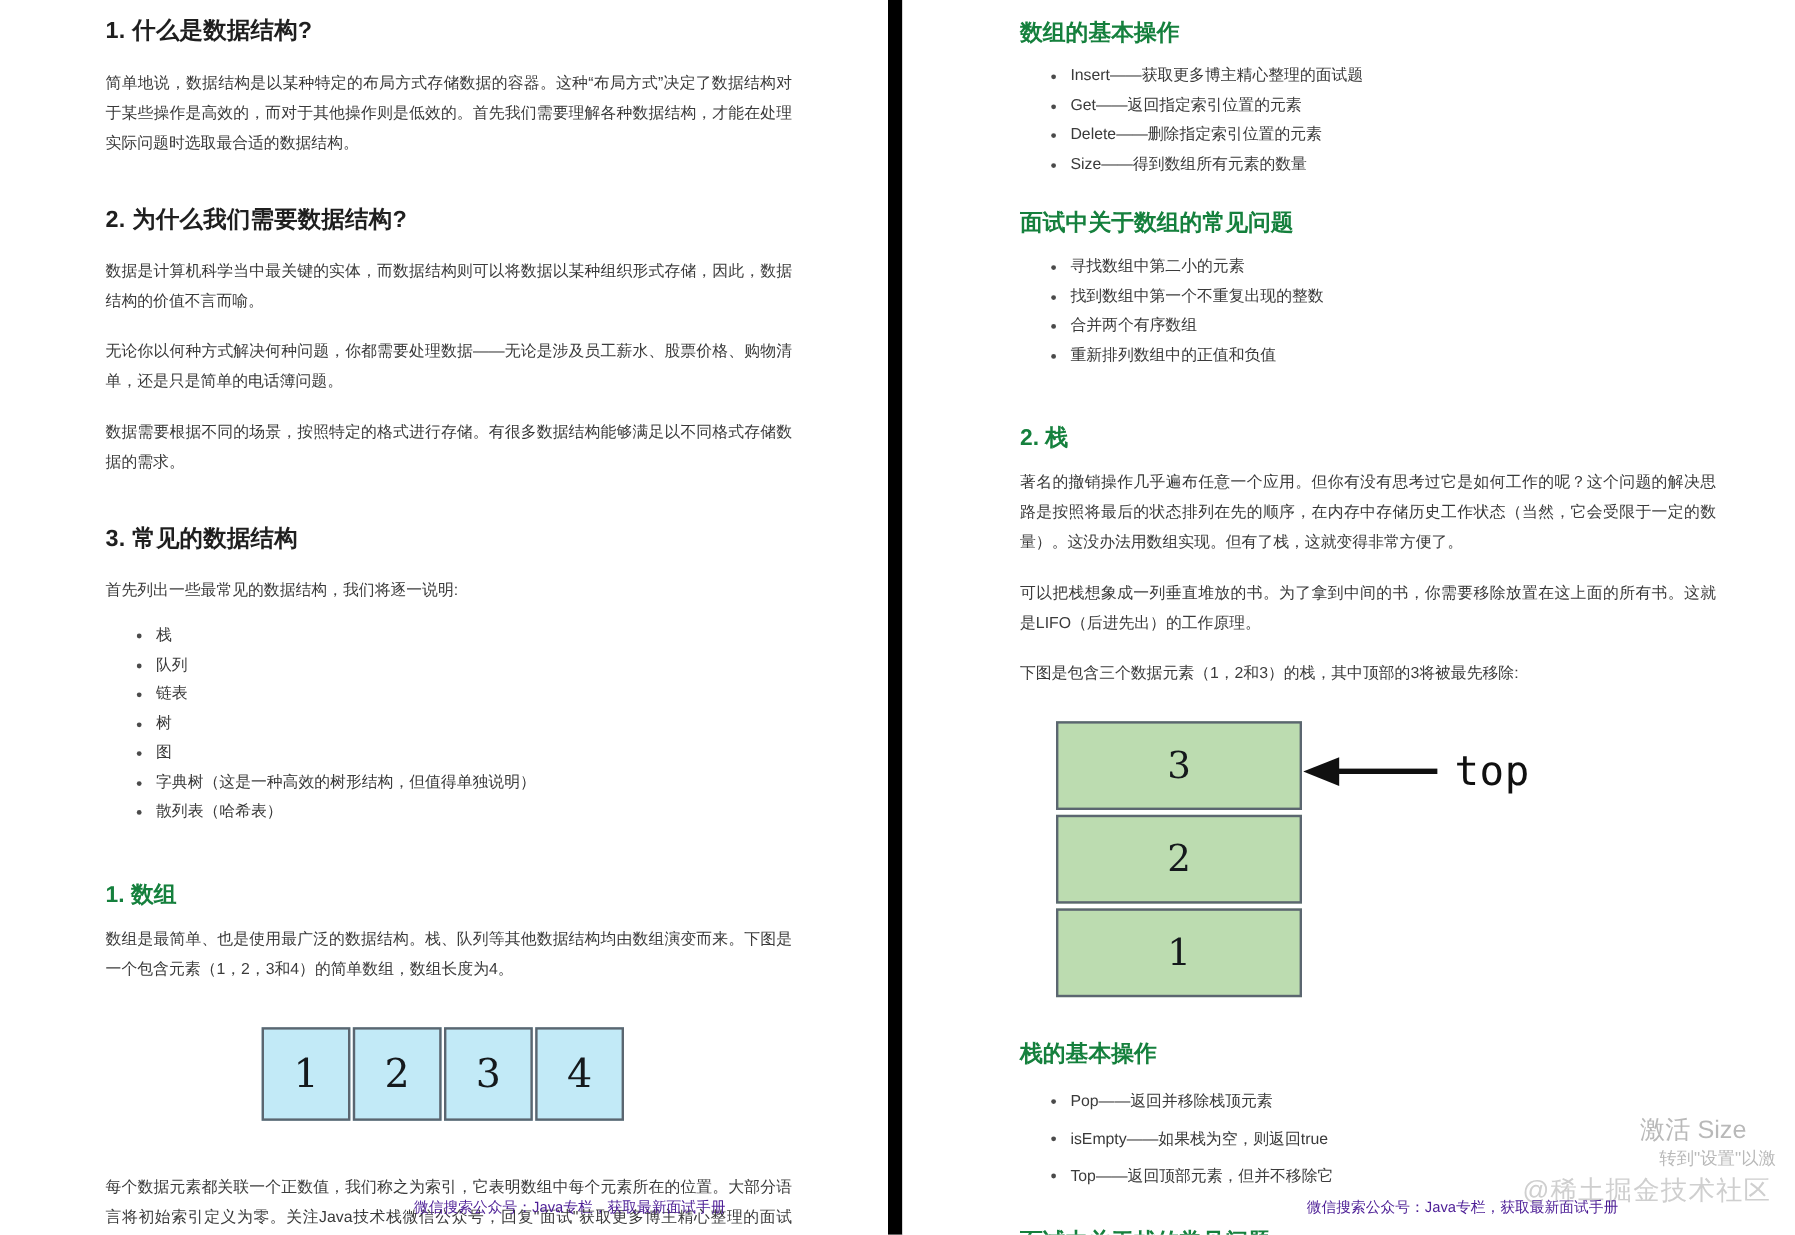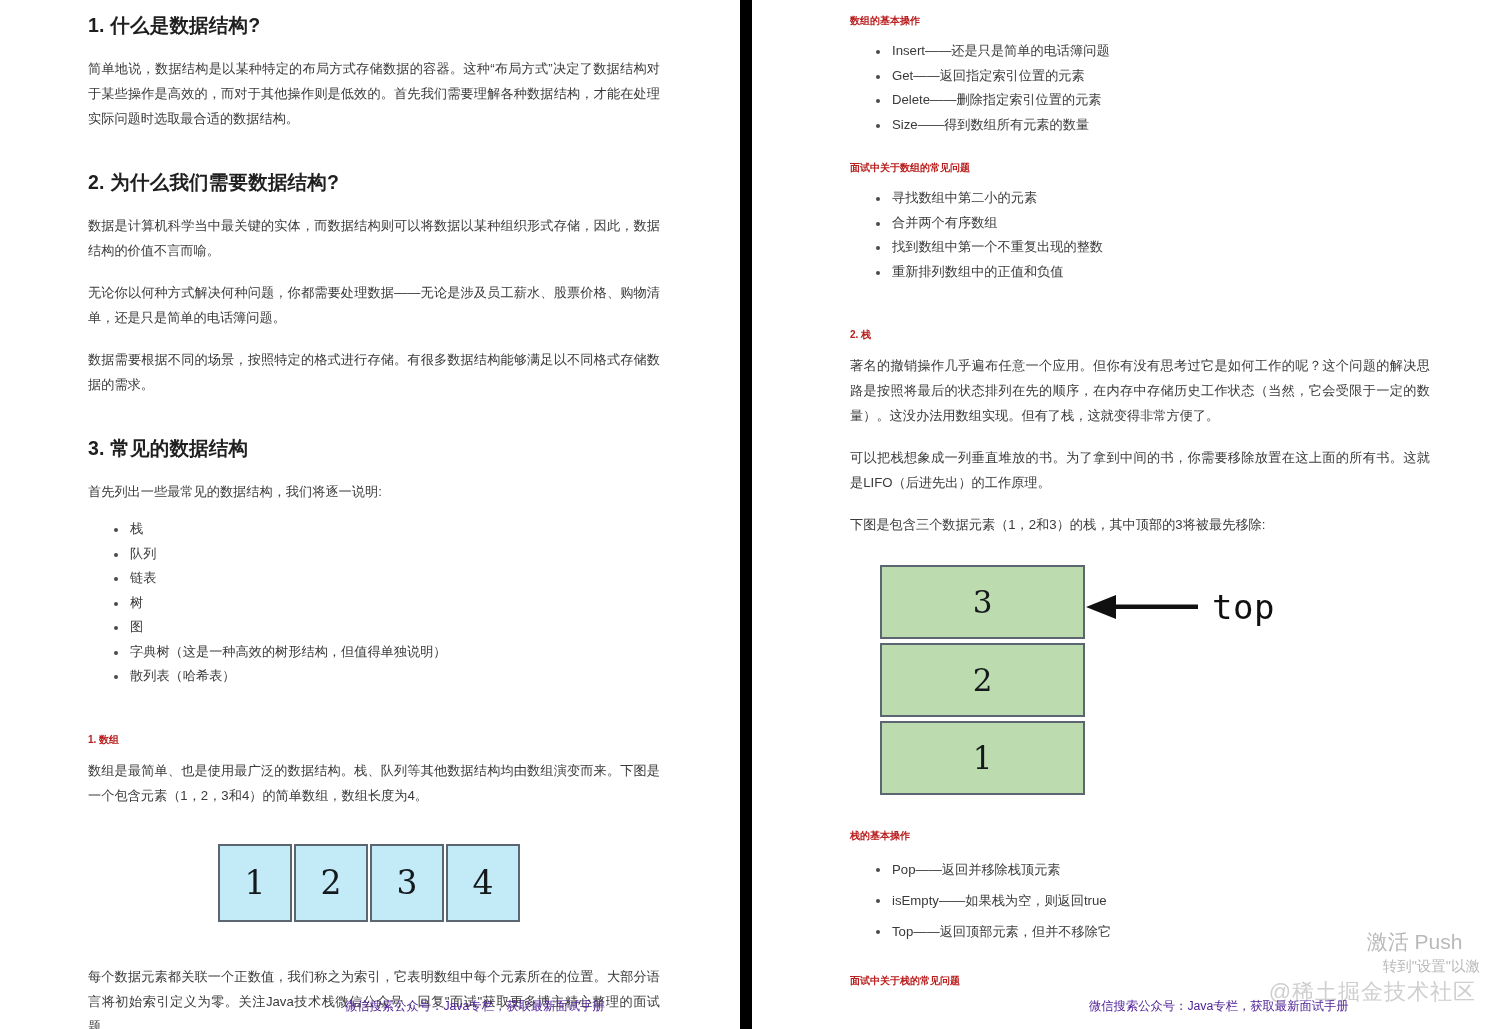--- a/index.html
+++ b/index.html
@@ -54,23 +54,23 @@
   h1.sec {
     font-size: 19.5px;
     font-weight: bold;
     color: #1f1f1f;
     margin: 0 0 17px 0;
     letter-spacing: 0.2px;
   }
   h1.sec.gap  { margin-top: 38px; }
 
   h3.subsec {
-    font-size: 10px;
+    font-size: 19px;
     font-weight: bold;
-    color: #b91c1c;
+    color: #15803d;
     margin: 0 0 11px 0;
   }
 
   p.para {
     font-size: 13.2px;
     line-height: 25px;
     color: #3a3a3a;
     margin: 0 0 17px 0;
     text-align: justify;
   }
@@ -259,33 +259,33 @@
     <div class="footer-note footer-left">微信搜索公众号：Java专栏，获取最新面试手册</div>
   </div>
 
   <div class="gutter"></div>
 
   <div class="page page-right">
     <div class="page-body-right">
 
       <h3 class="subsec">数组的基本操作</h3>
       <ul class="bullets">
-        <li>Insert——还是只是简单的电话簿问题</li>
+        <li>Insert——获取更多博主精心整理的面试题</li>
         <li>Get——返回指定索引位置的元素</li>
         <li>Delete——删除指定索引位置的元素</li>
         <li>Size——得到数组所有元素的数量</li>
       </ul>
 
       <div style="height:24px"></div>
 
       <h3 class="subsec">面试中关于数组的常见问题</h3>
       <ul class="bullets">
         <li>寻找数组中第二小的元素</li>
+        <li>找到数组中第一个不重复出现的整数</li>
         <li>合并两个有序数组</li>
-        <li>找到数组中第一个不重复出现的整数</li>
         <li>重新排列数组中的正值和负值</li>
       </ul>
 
       <div style="height:44px"></div>
 
       <h3 class="subsec">2. 栈</h3>
       <p class="para">著名的撤销操作几乎遍布任意一个应用。但你有没有思考过它是如何工作的呢？这个问题的解决思路是按照将最后的状态排列在先的顺序，在内存中存储历史工作状态（当然，它会受限于一定的数量）。这没办法用数组实现。但有了栈，这就变得非常方便了。</p>
       <p class="para">可以把栈想象成一列垂直堆放的书。为了拿到中间的书，你需要移除放置在这上面的所有书。这就是LIFO（后进先出）的工作原理。</p>
       <p class="para last">下图是包含三个数据元素（1，2和3）的栈，其中顶部的3将被最先移除:</p>
 
@@ -315,21 +315,21 @@
         <li>Top——返回顶部元素，但并不移除它</li>
       </ul>
 
       <div style="height:27px"></div>
 
       <h3 class="subsec">面试中关于栈的常见问题</h3>
 
     </div>
 
     <div class="win-watermark">
-      <div class="wm-title">激活 Push</div>
+      <div class="wm-title">激活 Size</div>
       <div class="wm-sub">转到"设置"以激</div>
     </div>
 
     <div class="juejin-watermark">@稀土掘金技术社区</div>
 
     <div class="footer-note footer-right">微信搜索公众号：Java专栏，获取最新面试手册</div>
   </div>
 
 </div>
 

